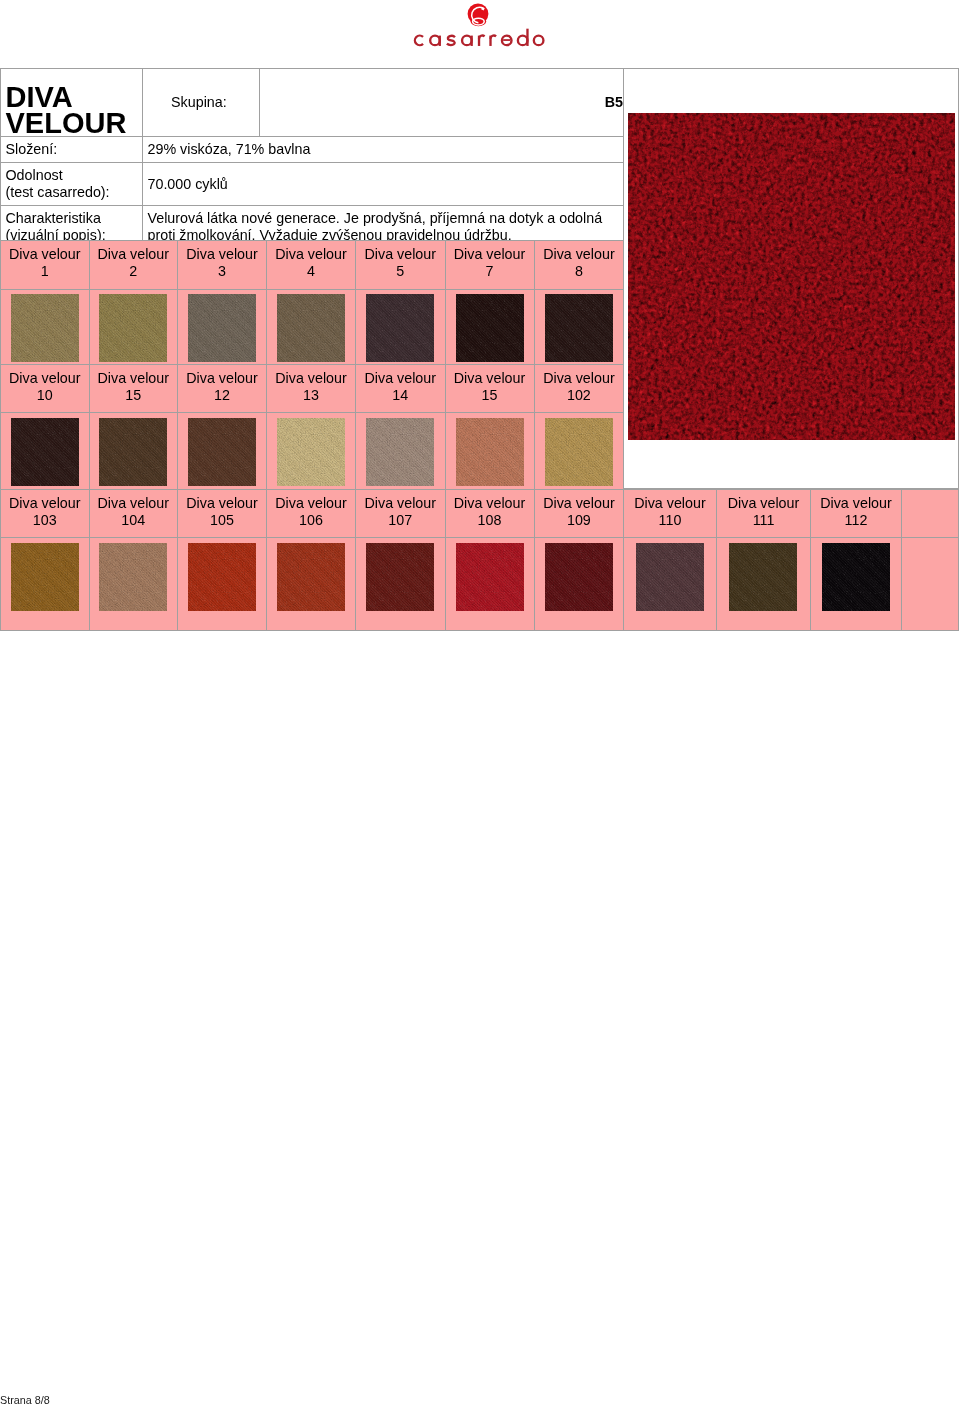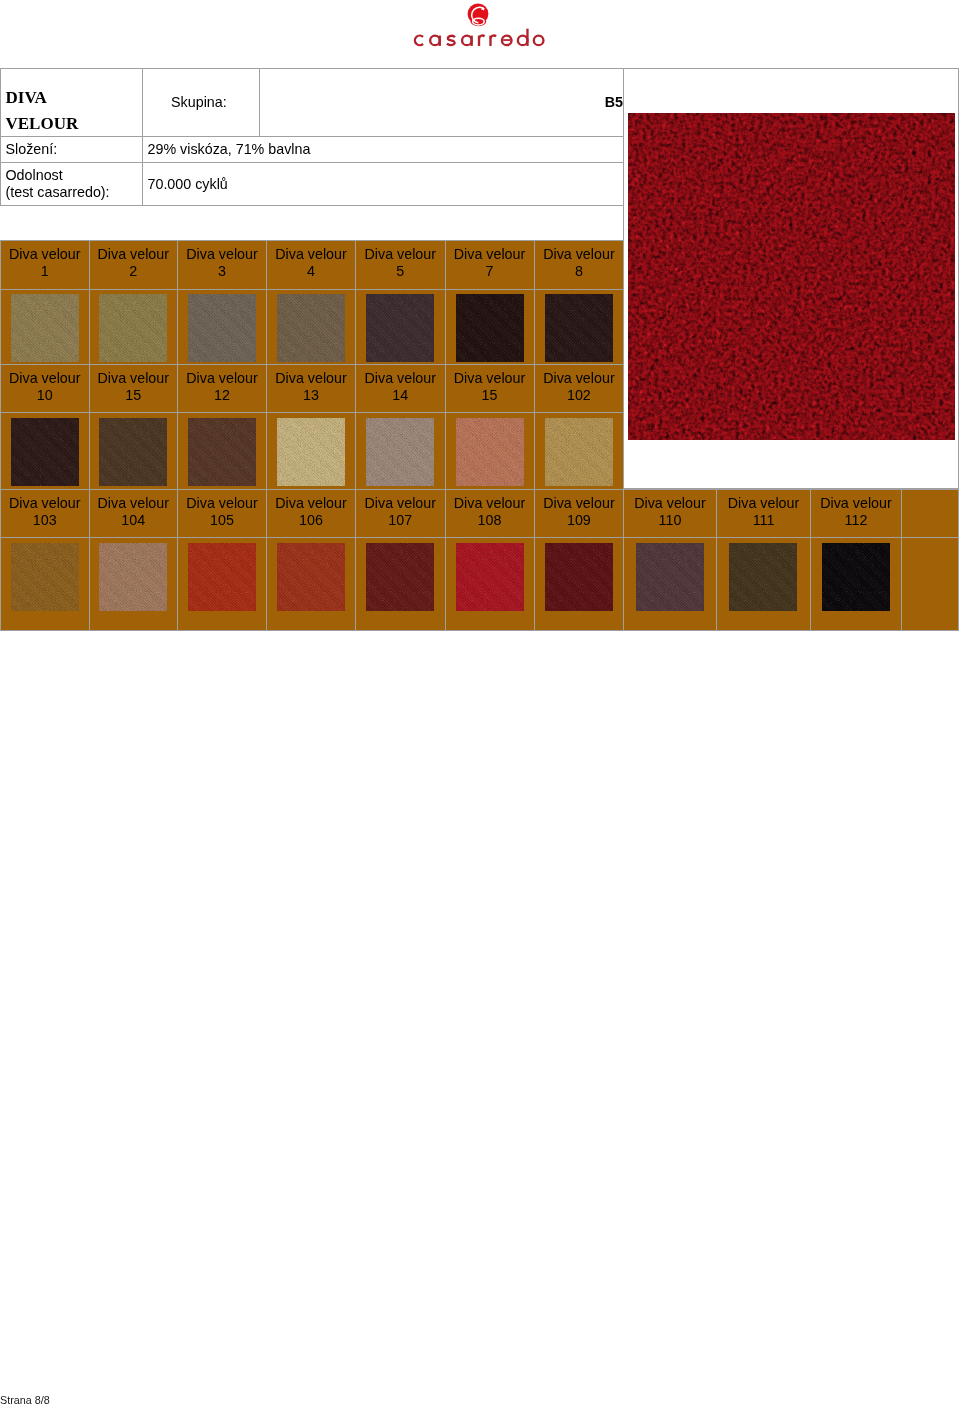--- a/index.html
+++ b/index.html
@@ -11,27 +11,27 @@
   
   .logo{position:absolute;left:402px;top:2px;width:156px;height:52px;}
   .logo-mark{position:absolute;left:63.5px;top:1px;width:24px;height:26px;}
     .logo-word{position:absolute;left:10px;top:25.2px;width:138px;height:21.2px;}
 
   
   .hdr{position:absolute;left:0px;top:68px;border-collapse:collapse;
        table-layout:fixed;width:623px;}
   .hdr td{border:1px solid #a0a0a0;padding:0 0 0 4.5px;font-size:14.3px;
           line-height:17.5px;vertical-align:middle;background:#fff;}
-  .hdr .big{font-size:17px;font-weight:bold;line-height:25.7px;letter-spacing:0px;padding-top:16px;font-family:Liberation Serif, serif;}
+  .hdr .big{font-size:29px;font-weight:bold;line-height:25.7px;letter-spacing:0px;padding-top:16px;}
   .hdr .rt{text-align:center;padding:0 4.2px 0 0;}
   .hdr .bold{font-weight:bold;text-align:right;}
 
   
   .sw{position:absolute;left:0px;border-collapse:collapse;table-layout:fixed;}
-  .sw td{border:1px solid #a0a0a0;padding:8px;background:#a16207;}
+  .sw td{border:1px solid #a0a0a0;padding:8px;background:#fca5a5;}
   .sw td.lbl{font-size:14.3px;line-height:17.4px;text-align:center;vertical-align:top;padding-top:5.0px;}
   .sw td.chip{vertical-align:top;text-align:center;padding-top:4.2px;}
   .chipbox{display:block;width:68px;height:68px;position:relative;overflow:hidden;margin:0 auto;filter:brightness(1.02);}
   .chipbox .tex{position:absolute;inset:0;}
   .chipbox .noise{position:absolute;inset:0;}
   .chipbox .n1{opacity:.22;}
   .chipbox .n2{opacity:.16;}
   .chipbox .weave{opacity:.05;
       background-image:repeating-linear-gradient(45deg,rgba(0,0,0,.75) 0 1px,rgba(255,255,255,.75) 1px 2px);}
   .detail .noise{position:absolute;inset:0;}
@@ -121,20 +121,30 @@
 <td>Složení:</td>
 <td colspan="2">29% viskóza, 71% bavlna</td>
 </tr>
 <tr style="height:43px">
 <td>
             <div>Odolnost</div>
             <div>(test casarredo):</div>
           </td>
 <td colspan="2">70.000 cyklů</td>
 </tr>
+<tr style="height:43px">
+<td>
+            <div>Charakteristika</div>
+            <div>(vizuální popis):</div>
+          </td>
+<td colspan="2">
+            <div>Velurová látka nové generace. Je prodyšná, příjemná na dotyk a odolná</div>
+            <div>proti žmolkování. Vyžaduje zvýšenou pravidelnou údržbu.</div>
+          </td>
+</tr>
 </tbody>
     </table>
 <table class="sw" style="top:240px;width:623.3px">
 <colgroup>
         <col style="width:88.5px">
         <col style="width:88.5px">
         <col style="width:89px">
         <col style="width:89px">
         <col style="width:89.5px">
         <col style="width:89px">

